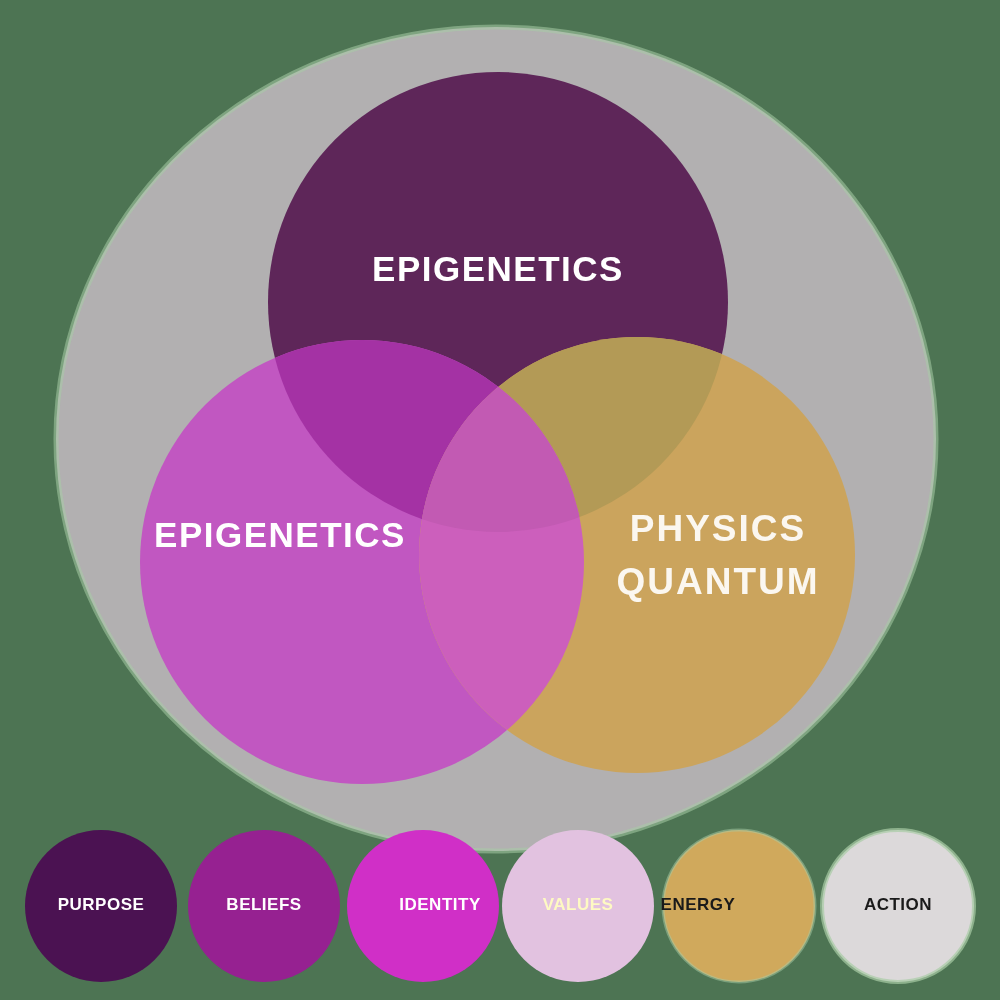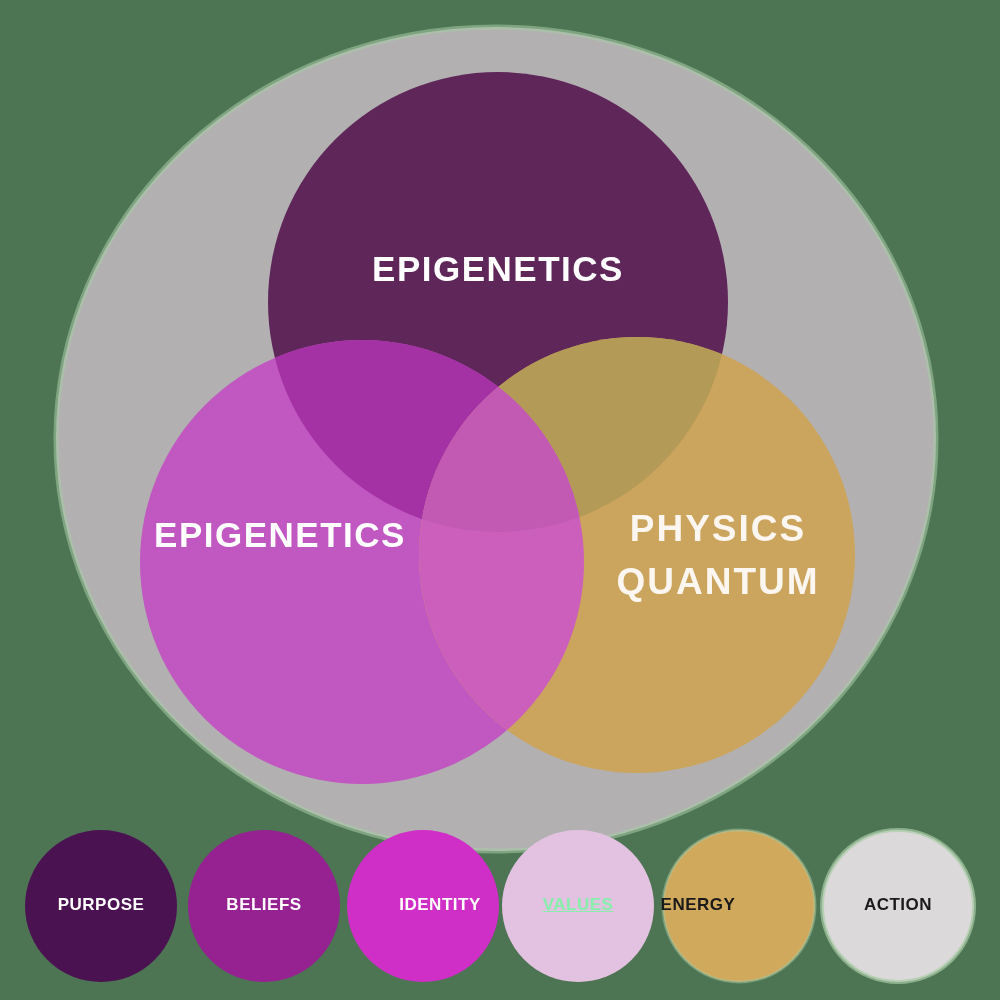--- a/index.html
+++ b/index.html
@@ -75,16 +75,16 @@
   <div class="label venn-label" style="left: 280px; top: 535px; color: rgb(255, 255, 255);">EPIGENETICS</div>
 
   <div class="label venn-label-2line" style="position: absolute; left: 718px; top: 555px; transform: translate(-50%, -50%); font-weight: 700; text-align: center; white-space: nowrap; color: rgb(251, 247, 240);">
     <div>PHYSICS</div>
     <div>QUANTUM</div>
   </div>
 
   <div class="label legend-label" style="left: 101px; top: 905px; color: rgb(255, 255, 255);">PURPOSE</div>
   <div class="label legend-label" style="left: 264px; top: 905px; color: rgb(255, 255, 255);">BELIEFS</div>
   <div class="label legend-label" style="left: 440px; top: 905px; color: rgb(255, 255, 255);">IDENTITY</div>
-  <div class="label legend-label" style="left: 578px; top: 905px; color: #86efac; text-decoration: underline;">VALUES</div>
+  <div class="label legend-label" style="left: 578px; top: 905px; color: #fef9c3;">VALUES</div>
   <div class="label legend-label" style="left: 698px; top: 905px; color: rgb(26, 26, 26);">ENERGY</div>
   <div class="label legend-label" style="left: 898px; top: 905px; color: rgb(26, 26, 26);">ACTION</div>
 </div>
 
 </body></html>

